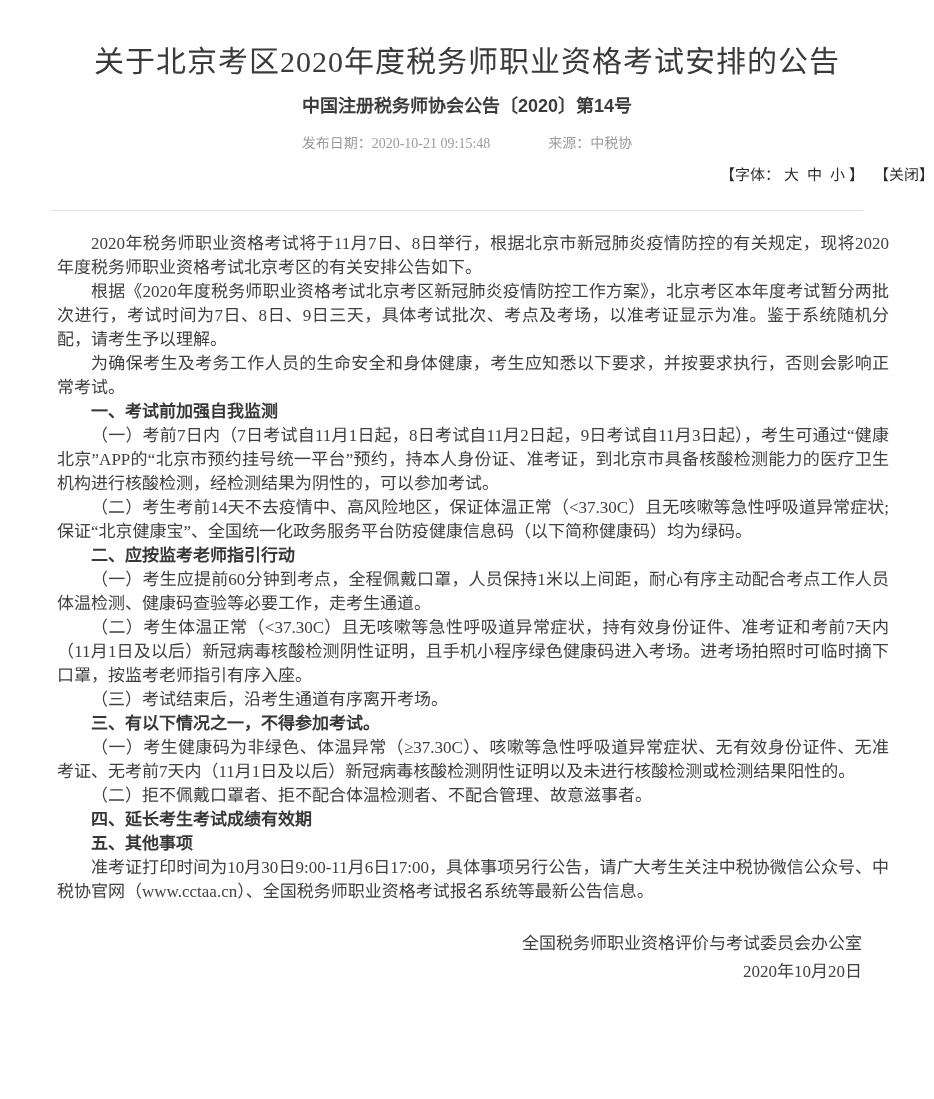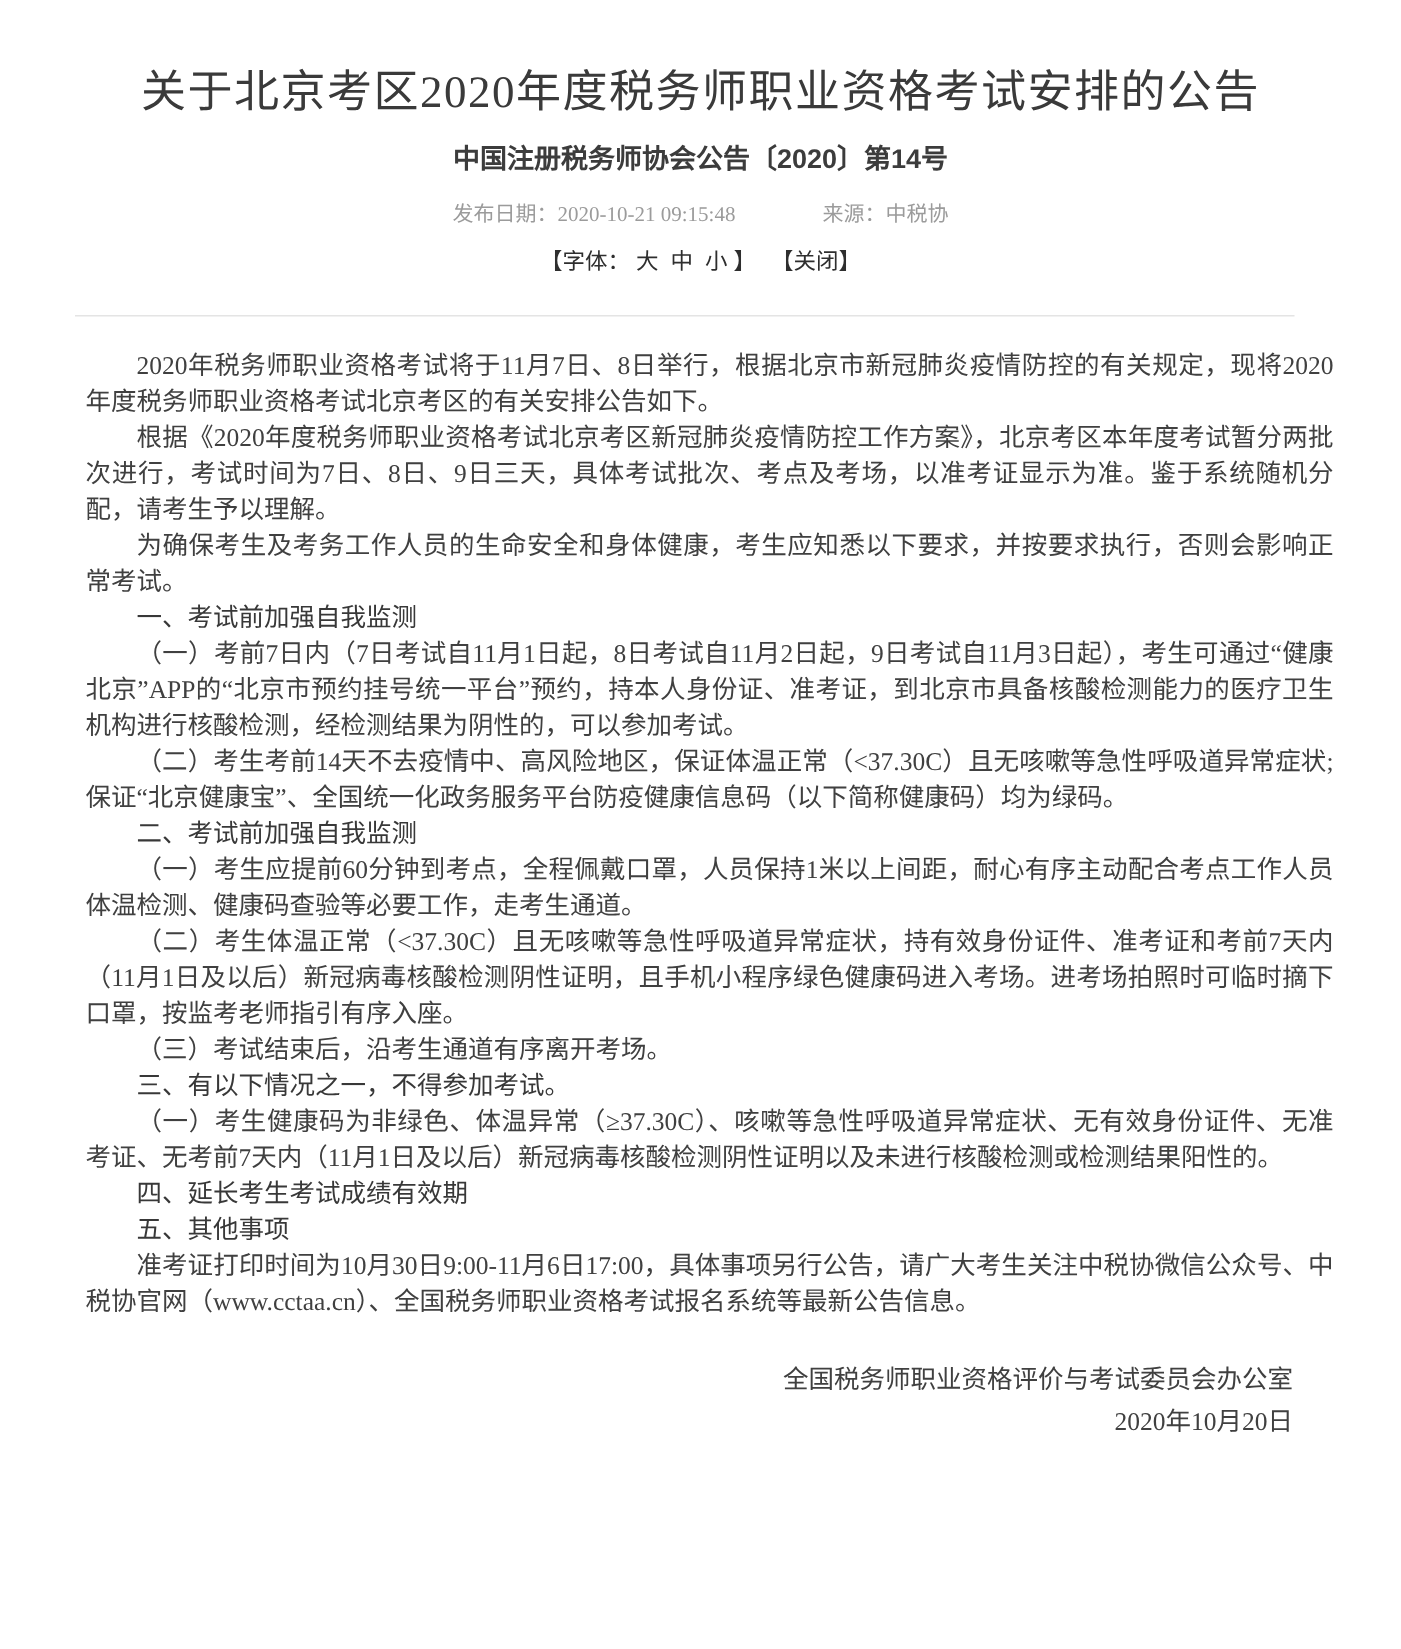--- a/index.html
+++ b/index.html
@@ -40,21 +40,21 @@
     gap: 58px;
     font-size: 14px;
     line-height: 18px;
     color: #9b9b9b;
   }
   .controls-row {
     margin-top: 13px;
     font-size: 15px;
     line-height: 19px;
     color: #2e2e2e;
-    text-align: center;
+    text-align: right;
   }
   .font-link {
     display: inline-block;
     margin: 0 4px;
     cursor: pointer;
     text-decoration: none;
     color: #2e2e2e;
   }
   .close-link {
     display: inline-block;
@@ -75,21 +75,21 @@
     line-height: 24px;
     text-align: justify;
     color: #404040;
   }
   .content p, .content h3 {
     margin: 0;
     text-indent: 2em;
     font-size: 17px;
     line-height: 24px;
   }
-  .content h3 { font-weight: normal; color: #383838; }
+  .content h3 { font-weight: bold; color: #383838; }
   .doc-footer {
     margin: 26px 72px 0 45px;
     text-align: right;
     font-size: 17px;
     line-height: 28px;
     color: #404040;
   }
   .doc-footer div { margin: 0; }
 </style>
 </head>
@@ -113,26 +113,27 @@
 
   <div class="divider"></div>
 
   <div class="content">
     <p>2020年税务师职业资格考试将于11月7日、8日举行，根据北京市新冠肺炎疫情防控的有关规定，现将2020年度税务师职业资格考试北京考区的有关安排公告如下。</p>
     <p>根据《2020年度税务师职业资格考试北京考区新冠肺炎疫情防控工作方案》，北京考区本年度考试暂分两批次进行，考试时间为7日、8日、9日三天，具体考试批次、考点及考场，以准考证显示为准。鉴于系统随机分配，请考生予以理解。</p>
     <p>为确保考生及考务工作人员的生命安全和身体健康，考生应知悉以下要求，并按要求执行，否则会影响正常考试。</p>
     <h3>一、考试前加强自我监测</h3>
     <p>（一）考前7日内（7日考试自11月1日起，8日考试自11月2日起，9日考试自11月3日起），考生可通过“健康北京”APP的“北京市预约挂号统一平台”预约，持本人身份证、准考证，到北京市具备核酸检测能力的医疗卫生机构进行核酸检测，经检测结果为阴性的，可以参加考试。</p>
     <p>（二）考生考前14天不去疫情中、高风险地区，保证体温正常（&lt;37.30C）且无咳嗽等急性呼吸道异常症状;保证“北京健康宝”、全国统一化政务服务平台防疫健康信息码（以下简称健康码）均为绿码。</p>
-    <h3>二、考试前加强自我监测</h3>
+    <h3>二、应按监考老师指引行动</h3>
     <p>（一）考生应提前60分钟到考点，全程佩戴口罩，人员保持1米以上间距，耐心有序主动配合考点工作人员体温检测、健康码查验等必要工作，走考生通道。</p>
     <p>（二）考生体温正常（&lt;37.30C）且无咳嗽等急性呼吸道异常症状，持有效身份证件、准考证和考前7天内（11月1日及以后）新冠病毒核酸检测阴性证明，且手机小程序绿色健康码进入考场。进考场拍照时可临时摘下口罩，按监考老师指引有序入座。</p>
     <p>（三）考试结束后，沿考生通道有序离开考场。</p>
     <h3>三、有以下情况之一，不得参加考试。</h3>
     <p>（一）考生健康码为非绿色、体温异常（≥37.30C）、咳嗽等急性呼吸道异常症状、无有效身份证件、无准考证、无考前7天内（11月1日及以后）新冠病毒核酸检测阴性证明以及未进行核酸检测或检测结果阳性的。</p>
+    <p>（二）拒不佩戴口罩者、拒不配合体温检测者、不配合管理、故意滋事者。</p>
     <h3>四、延长考生考试成绩有效期</h3>
     <h3>五、其他事项</h3>
     <p>准考证打印时间为10月30日9:00-11月6日17:00，具体事项另行公告，请广大考生关注中税协微信公众号、中税协官网（www.cctaa.cn）、全国税务师职业资格考试报名系统等最新公告信息。</p>
   </div>
 
   <div class="doc-footer">
     <div>全国税务师职业资格评价与考试委员会办公室</div>
     <div>2020年10月20日</div>
   </div>
 

